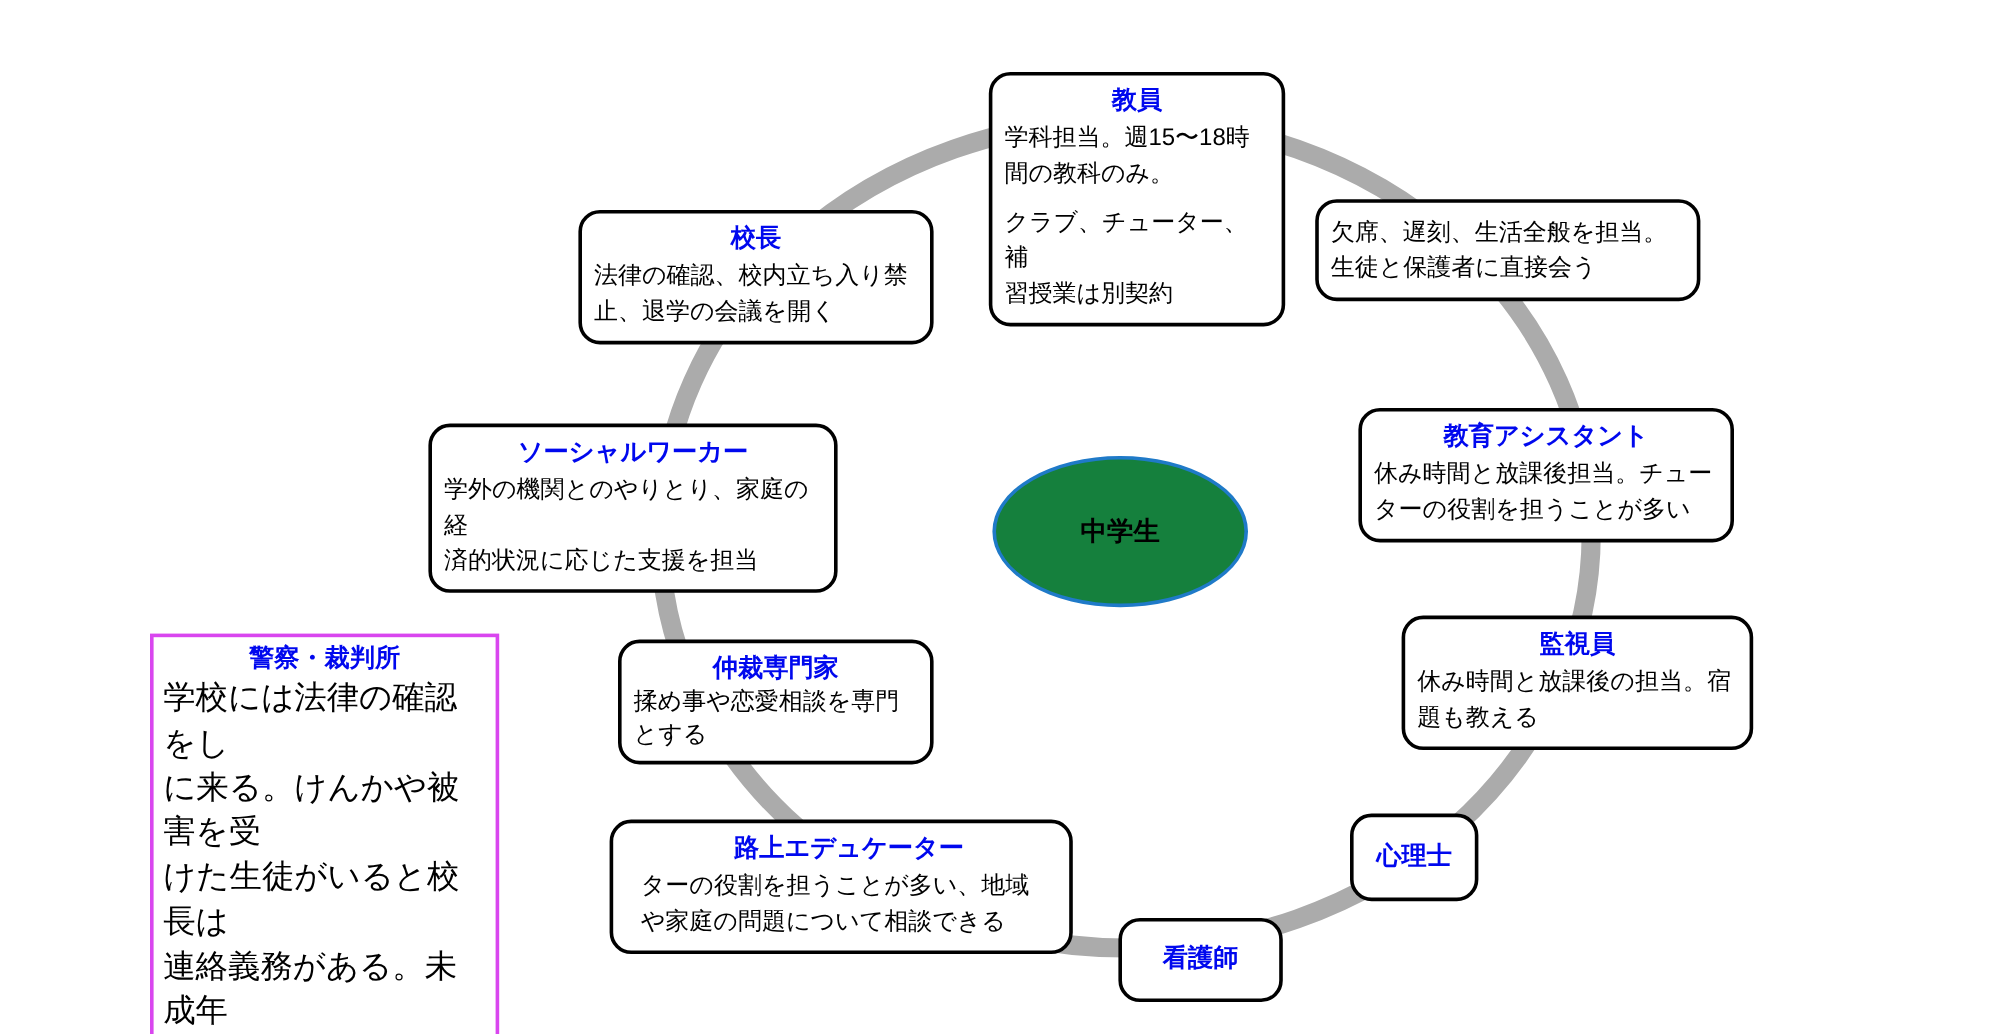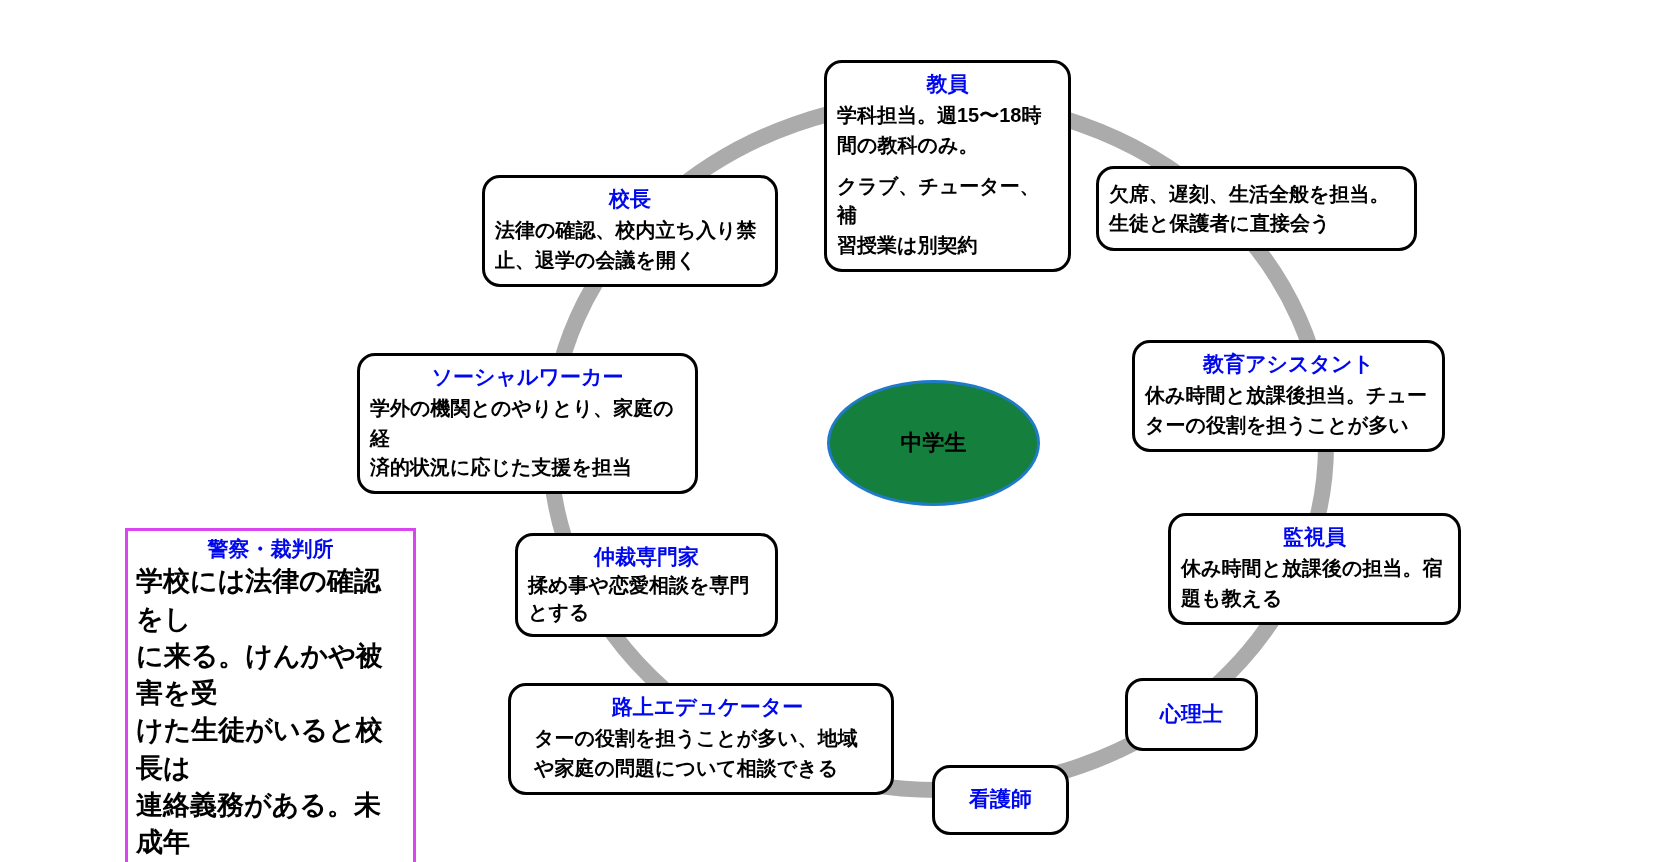--- a/index.html
+++ b/index.html
@@ -23,36 +23,36 @@
   .node-title {
     color:#0008ee;
     font-size:21px;
     font-weight:bold;
     text-align:center;
     line-height:1.3;
   }
   .node-body {
     color:#000000;
     font-size:20px;
-    font-weight:bold;
+    font-weight:normal;
     line-height:1.47;
     white-space:pre-line;
     margin-top:4px;
     text-align:left;
   }
   .node--title-only { display:flex; align-items:center; justify-content:center; }
   .node--title-only .node-title { margin:0; }
 
   
   .b-teacher    { left:824px;  top:16px;  width:247px; min-height:170px;margin-top:44px; }
   .b-teacher .para2 { margin-top:12px; }
   .b-counselors { left:1096px; top:166px; width:321px; }
   .b-assistant  { left:1132px; top:340px; width:313px; }
   .b-monitor    { left:1168px; top:513px; width:293px; }
-  .b-psych      { left:1125px; top:678px; width:133px; height:73px; }
+  .b-psych      { left:1125px; top:678px; width:107px; height:73px; }
   .b-nurse      { left:932px;  top:765px; width:137px; height:70px; }
   .b-street     { left:508px;  top:683px; width:386px;padding-left:23px; }
   .b-mediator   { left:515px;  top:533px; width:263px; }
   .b-mediator .node-body { line-height:1.32; margin-top:2px; }
   .b-social     { left:357px;  top:353px; width:341px; }
   .b-principal  { left:482px;  top:175px; width:296px; }
   .b-police {
     left:125px; top:528px; width:291px; min-height:209px;
     border-radius:0;
     border:3px solid #d946ef;

